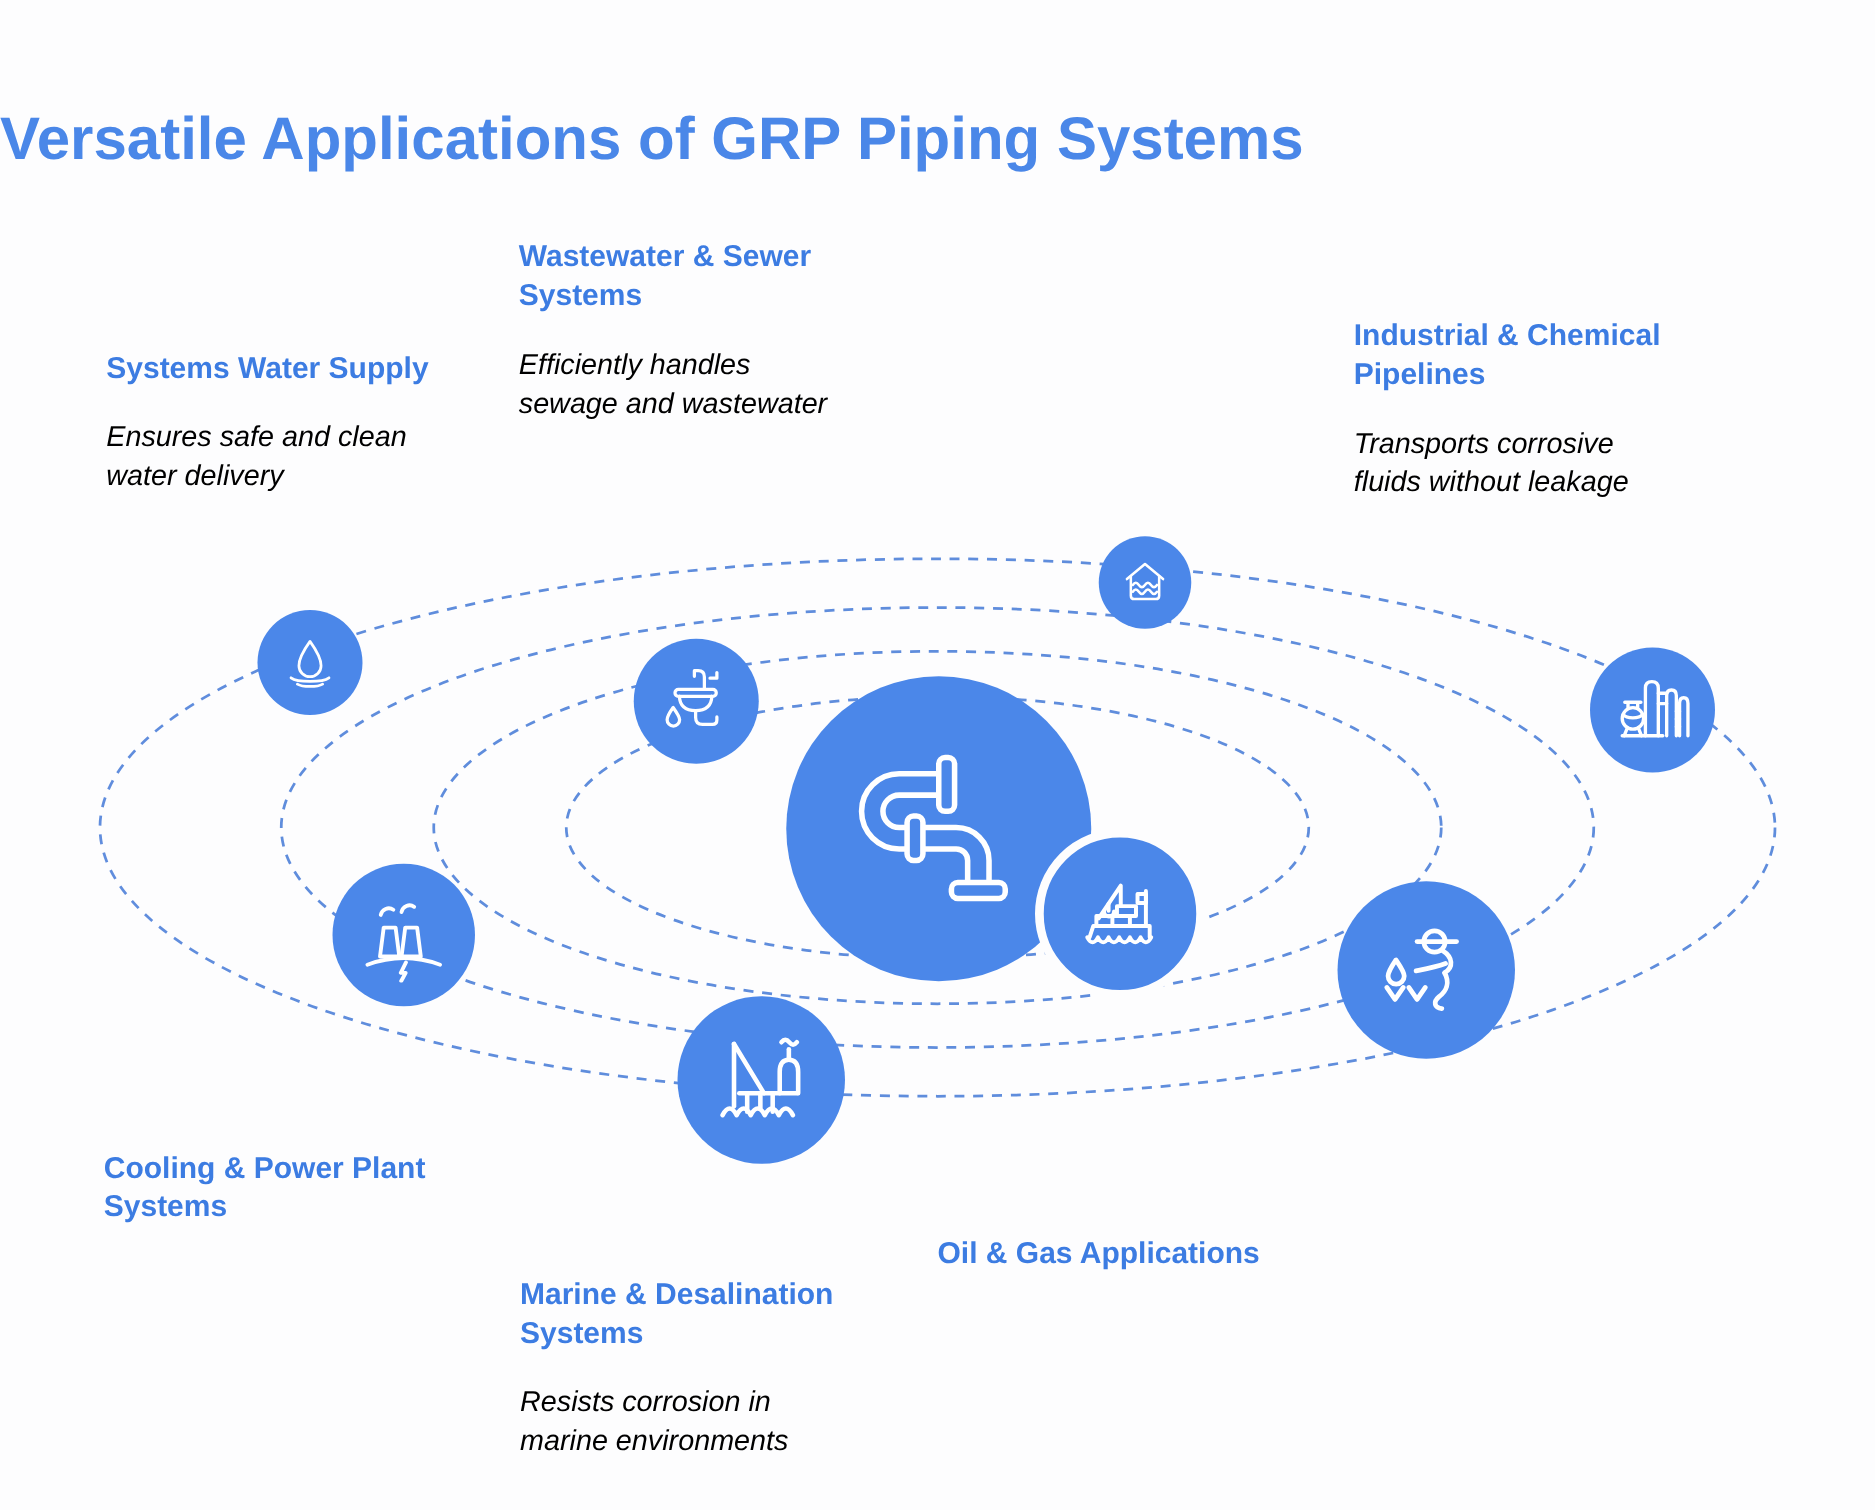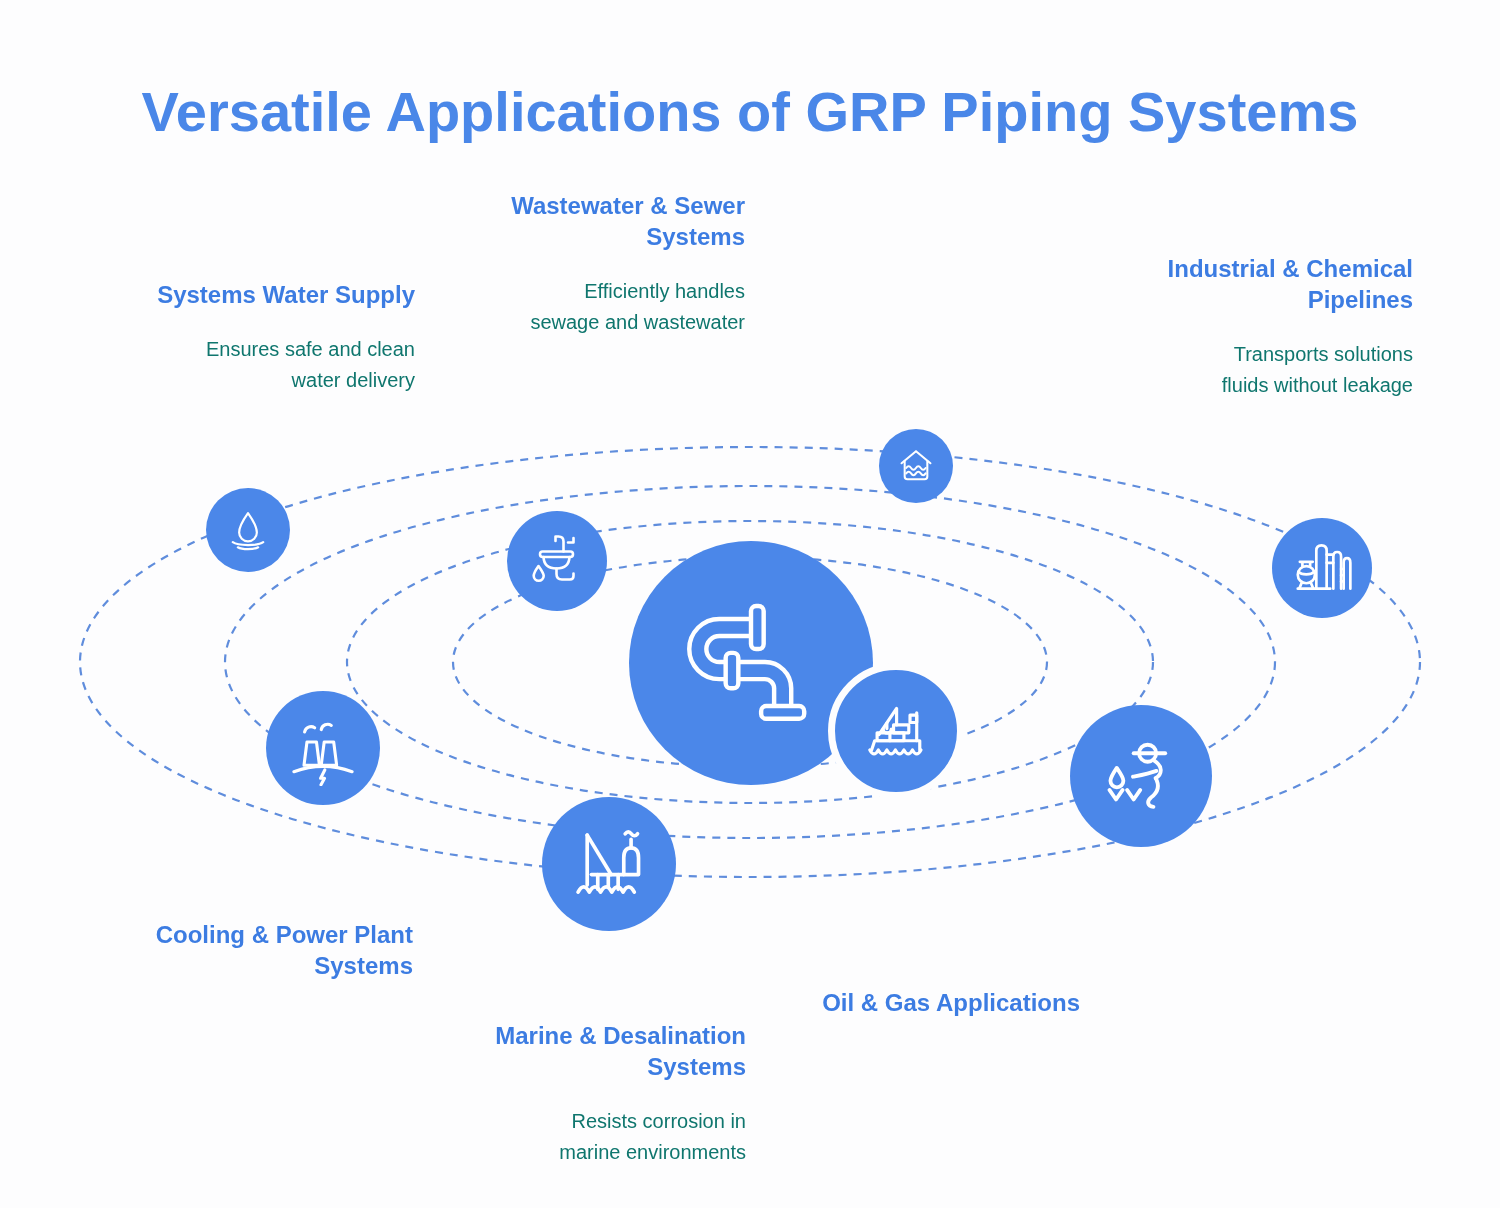--- a/index.html
+++ b/index.html
@@ -3,46 +3,46 @@
 <meta charset="utf-8">
 <style>
   html,body{margin:0;padding:0;background:#ffffff;}
   .canvas{
     position:relative;width:1500px;height:1208px;overflow:hidden;
     background:#fdfdfe;
     font-family:"Liberation Sans","DejaVu Sans",sans-serif;
   }
   .title{
     position:absolute;left:0;right:0;top:88px;margin:0;
-    text-align:center;font-size:56px;line-height:48px;font-weight:bold;
+    text-align:left;font-size:48px;line-height:48px;font-weight:bold;
     color:#4a87e8;letter-spacing:0px;
   }
   .orbits{position:absolute;left:0;top:0;z-index:0;}
   .node{
     position:absolute;background:#4b87e9;border-radius:50%;
     display:flex;align-items:center;justify-content:center;z-index:1;
   }
   .node svg{display:block;}
   #node-central{left:629px;top:541px;width:244px;height:244px;}
   #node-potable{left:206px;top:488px;width:84px;height:84px;}
   #node-wastewater{left:507px;top:511px;width:100px;height:100px;}
   #node-stormwater{left:879px;top:429px;width:74px;height:74px;}
   #node-industrial{left:1272px;top:518px;width:100px;height:100px;}
   #node-cooling{left:266px;top:691px;width:114px;height:114px;}
   #node-oilgas{left:828px;top:663px;width:136px;height:136px;border:7px solid #fdfdfe;box-sizing:border-box;z-index:2;}
   #node-marine{left:542px;top:797px;width:134px;height:134px;}
   #node-irrigation{left:1070px;top:705px;width:142px;height:142px;}
-  .app{position:absolute;text-align:right;z-index:3;}
+  .app{position:absolute;text-align:left;z-index:3;}
   .app h2{
     margin:0;font-size:24px;line-height:31px;font-weight:bold;
     color:#3c7ce2;white-space:pre-line;
   }
   .app p{
-    margin:24px 0 0 0;font-size:20px;line-height:31px;
-    color:#0f766e;white-space:pre-line;
+    margin:24px 0 0 0;font-size:23px;line-height:31px;
+    color:#000000;white-space:pre-line;font-style:italic;
   }
   #blk-1{left:85px;top:279px;width:330px;}
   #blk-2{left:415px;top:190px;width:330px;}
   #blk-3{left:752px;top:216px;width:330px;}
   #blk-4{left:1083px;top:253px;width:330px;}
   #blk-5{left:83px;top:919px;width:330px;}
   #blk-6{left:416px;top:982px;width:330px;margin-top:38px;}
   #blk-7{left:750px;top:987px;width:330px;}
   #blk-8{left:1078px;top:918px;width:340px;}
   .ic{fill:none;stroke:#ffffff;stroke-width:2.6;stroke-linecap:round;stroke-linejoin:round;}
@@ -198,21 +198,21 @@
     <h2>Wastewater &amp; Sewer
 Systems</h2>
     <p>Efficiently handles
 sewage and wastewater</p>
   </div>
 
 
   <div class="app" id="blk-4">
     <h2>Industrial &amp; Chemical
 Pipelines</h2>
-    <p>Transports solutions
+    <p>Transports corrosive
 fluids without leakage</p>
   </div>
 
   <div class="app" id="blk-5">
     <h2>Cooling &amp; Power Plant
 Systems</h2>
   </div>
 
   <div class="app" id="blk-6">
     <h2>Marine &amp; Desalination

